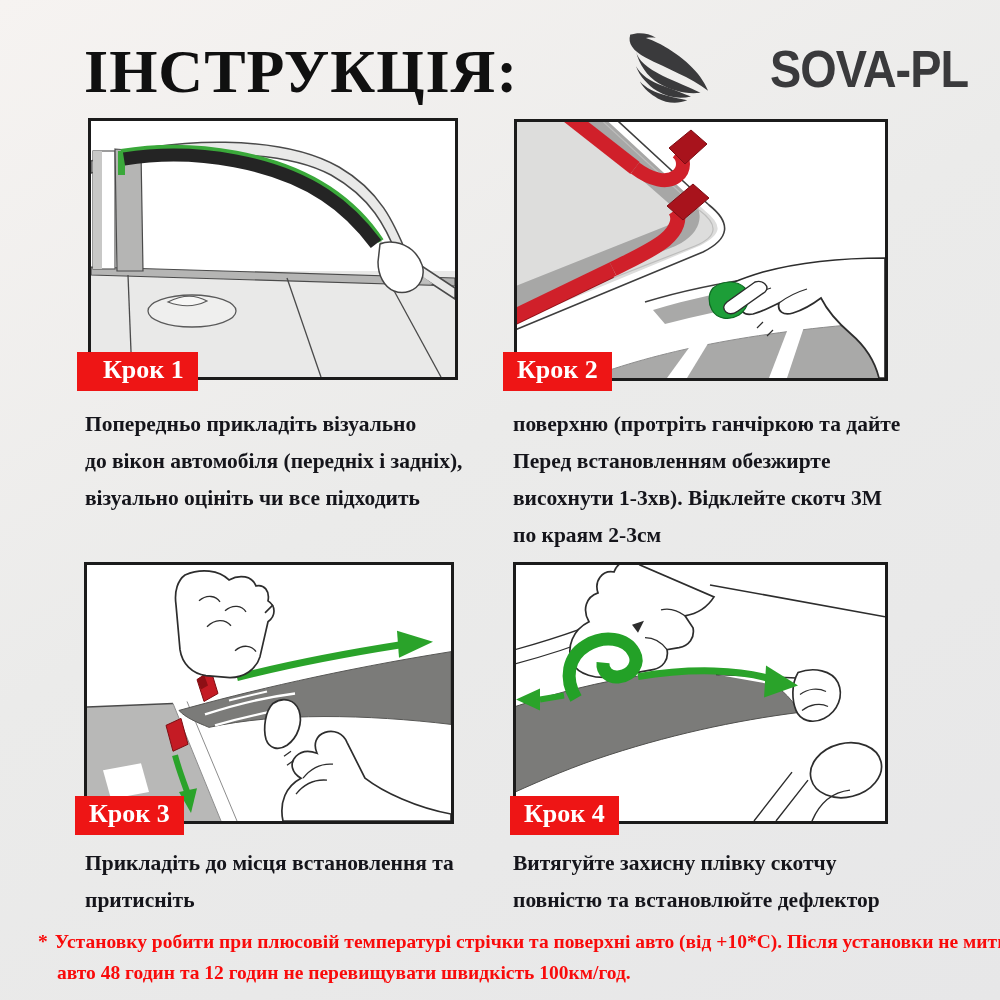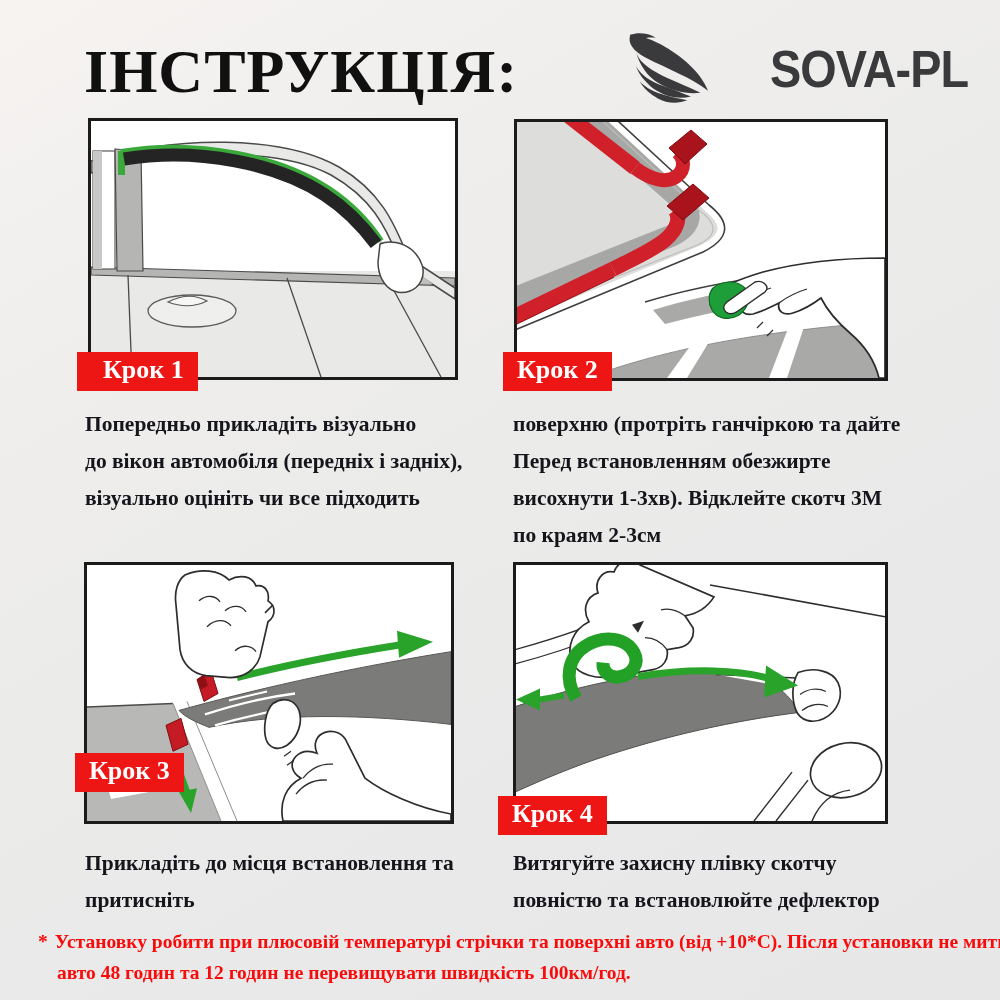--- a/index.html
+++ b/index.html
@@ -24,22 +24,22 @@
   #panel1{left:88px;top:118px;width:370px;height:262px;}
   #panel2{left:514px;top:119px;width:374px;height:262px;}
   #panel3{left:84px;top:562px;width:370px;height:262px;}
   #panel4{left:513px;top:562px;width:375px;height:262px;}
   .step-label{
     position:absolute;background:#ee1515;color:#fff;font-weight:bold;font-size:26px;
     padding:3px 14px 6px 14px;z-index:5;white-space:nowrap;
   }
   #label1{left:77px;top:352px;padding-left:26px;}
   #label2{left:503px;top:352px;text-align:right;}
-  #label3{left:75px;top:753px;}
-  #label4{left:498px;top:796px;}
+  #label3{left:75px;top:796px;}
+  #label4{left:510px;top:796px;}
   .step-text{position:absolute;font-weight:bold;font-size:21.5px;color:#15151b;line-height:37px;}
   .step-text p{margin:0;white-space:nowrap;}
   #text1{left:85px;top:406px;}
   #text2{left:513px;top:406px;}
   #text3{left:85px;top:845px;}
   #text4{left:513px;top:845px;}
   .footnote{
     position:absolute;left:38px;top:926px;color:#f90b0b;font-weight:bold;
     font-size:19.5px;line-height:31px;
   }

